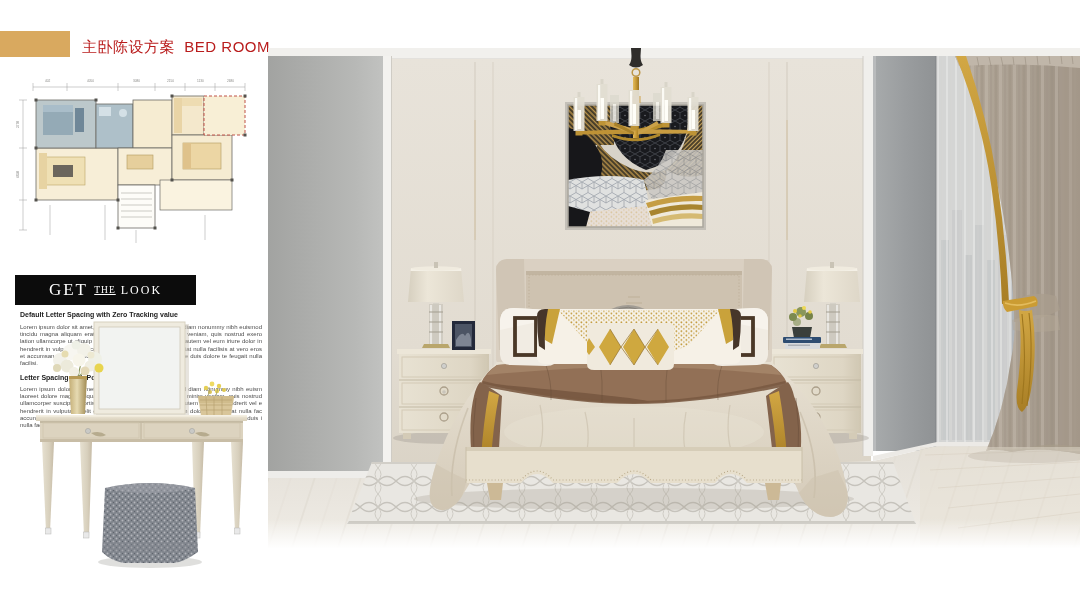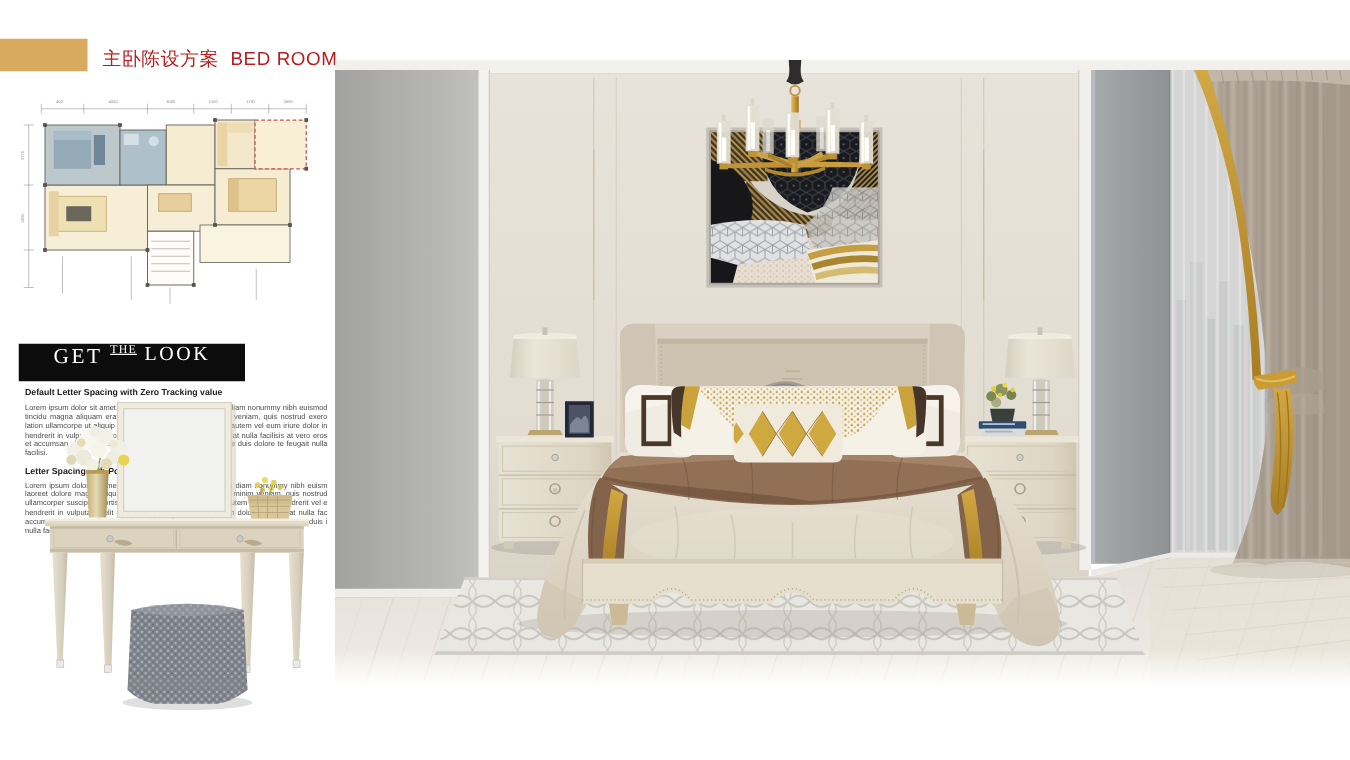--- a/index.html
+++ b/index.html
@@ -103,24 +103,24 @@
     <rect x="101.5" y="123.5" width="3" height="3"></rect>
         <rect x="155.5" y="103.5" width="3" height="3"></rect>
     <rect x="215.5" y="103.5" width="3" height="3"></rect>
         <rect x="101.5" y="151.5" width="3" height="3"></rect>
     <rect x="138.5" y="151.5" width="3" height="3"></rect>
         <rect x="228.5" y="58.5" width="3" height="3"></rect>
   </g>
 </svg>
 
 <div class="abs" style="left:15px;top:275px;width:181px;height:30px;background:#0c0c0c;color:#fff;
-     display:flex;align-items:flex-start;justify-content:center;font-family:'Liberation Serif',serif;">
+     display:flex;align-items:center;justify-content:center;font-family:'Liberation Serif',serif;">
   <span style="font-size:17px;letter-spacing:2px;">GET&nbsp;</span>
   <span style="font-size:9.5px;text-decoration:underline;letter-spacing:1px;">THE</span>
-  <span style="font-size:16px;letter-spacing:2px;">&nbsp;LOOK</span>
+  <span style="font-size:12px;letter-spacing:2px;">&nbsp;LOOK</span>
 </div>
 
 <div class="abs" style="left:20px;top:311px;font-size:7px;font-weight:bold;color:#222;">Default Letter Spacing with Zero Tracking value</div>
 
 <div class="abs" style="left:20px;top:324px;width:242px;font-size:6px;line-height:7.2px;color:#4d4d4d;text-align:justify;">
 Lorem ipsum dolor sit amet, consectetuer adipiscing elit, sed diam nonummy nibh euismod tincidu
 magna aliquam erat volutpat. Ut wisi enim ad minim veniam, quis nostrud exero lation ullamcorpe
 ut aliquip ex ea commodo consequat. Duis autem vel eum iriure dolor in hendrerit in vulputate veli
 consequat, vel illum dolore eu feugiat nulla facilisis at vero eros et accumsan el iusto odio dignissi
 luptatum zzril delenit augue duis dolore te feugait nulla facilisi.

